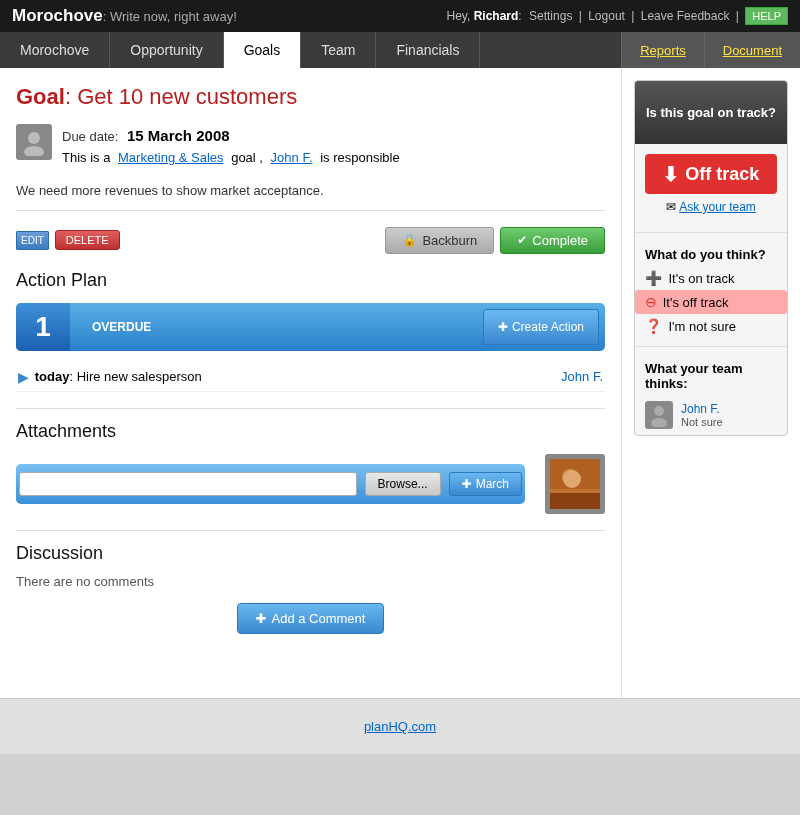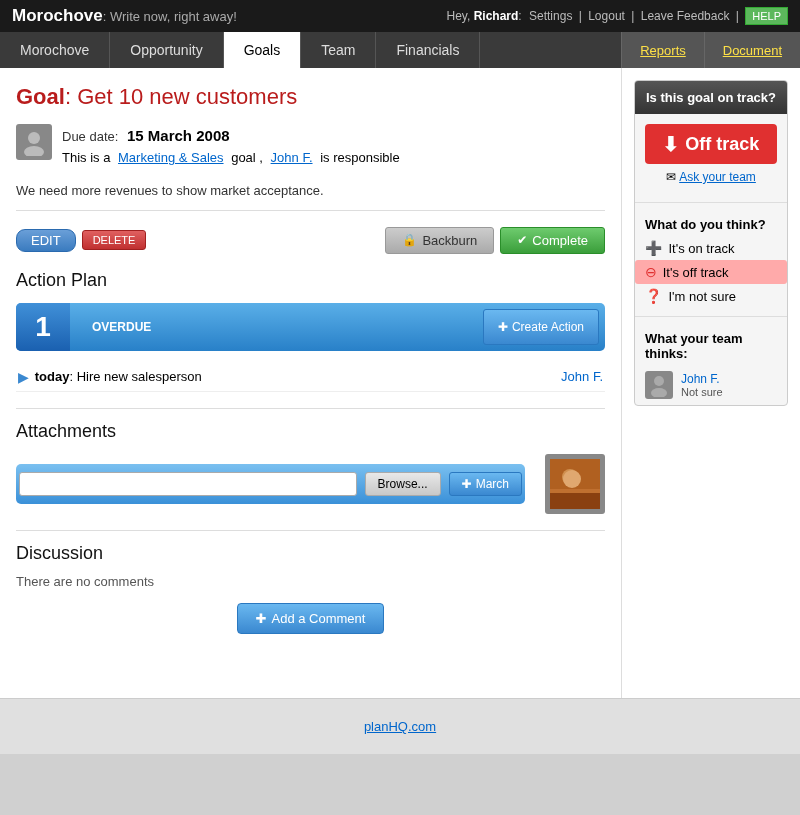--- a/index.html
+++ b/index.html
@@ -113,24 +113,24 @@
     .action-buttons {
       display: flex;
       gap: 6px;
       margin-bottom: 16px;
       align-items: center;
     }
     .btn-edit {
       background: linear-gradient(to bottom, #6a9fd8, #3a7bbf);
       color: #fff;
       border: 1px solid #2a6aaf;
-      padding: 3px 14px;
-      font-size: 13px;
-      cursor: pointer;
-      border-radius: 9px;
+      padding: 3px 4px;
+      font-size: 10px;
+      cursor: pointer;
+      border-radius: 1px;
     }
     .btn-delete {
       background: linear-gradient(to bottom, #e06060, #c03030);
       color: #fff;
       border: 1px solid #a02020;
       padding: 3px 10px;
       font-size: 11px;
       cursor: pointer;
       border-radius: 3px;
     }
@@ -314,21 +314,21 @@
       background: #f5f5f5;
       border: 1px solid #ccc;
       border-radius: 4px;
       overflow: hidden;
     }
     .sidebar-box-header {
       background: linear-gradient(to bottom, #555, #333);
       color: #fff;
       font-size: 13px;
       font-weight: bold;
-      padding: 9px 10px;
+      padding: 24px 10px;
       text-align: center;
     }
     .sidebar-offtrack {
       padding: 10px;
       text-align: center;
     }
     .offtrack-badge {
       background: #e03030;
       color: #fff;
       display: inline-flex;

